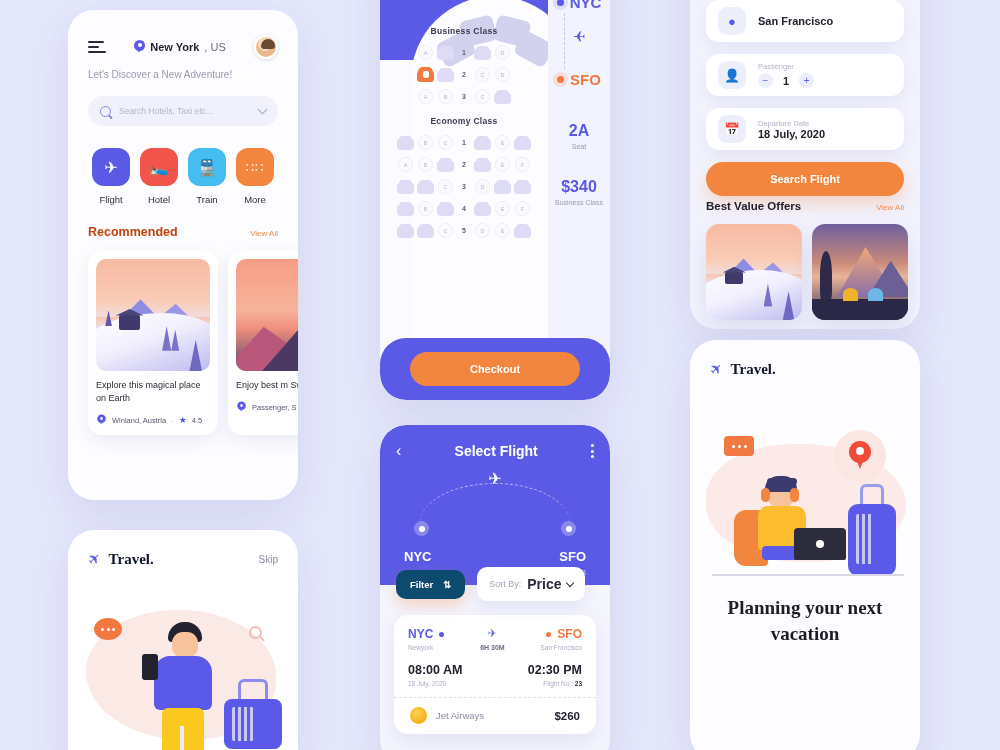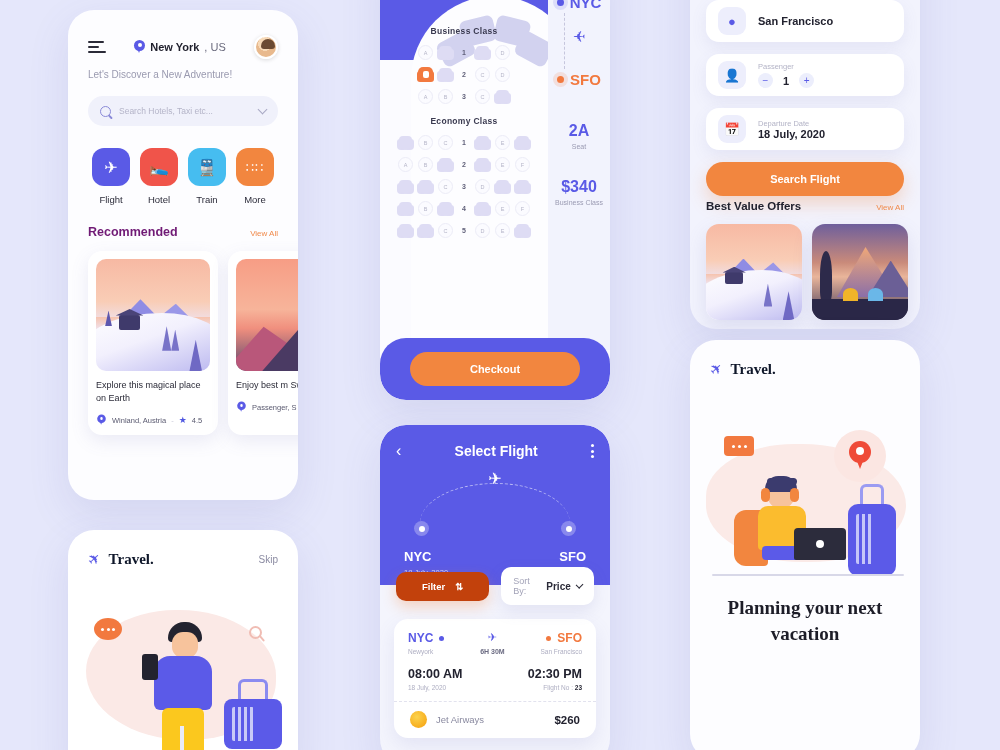--- a/index.html
+++ b/index.html
@@ -54,21 +54,21 @@
   .mag:after{ content:""; position:absolute; right:-3px; bottom:-2px; width:5px; height:1.6px; background:#8a8ad8;
     transform:rotate(45deg); border-radius:2px;}
   .chev { width:7px; height:7px; border-right:1.6px solid #a9a9c4; border-bottom:1.6px solid #a9a9c4;
     transform:rotate(45deg); margin-bottom:3px;}
   .cats { display:flex; justify-content:space-between; margin-top:22px; }
   .cat { width:46px; text-align:center; }
   .cat .sq { width:38px; height:38px; border-radius:12px; margin:0 auto; display:flex; align-items:center;
     justify-content:center; color:#fff; font-size:16px; }
   .cat .lb { font-size:9.5px; color:#2c2c3a; margin-top:8px; font-weight:400; }
   .rec-row { display:flex; align-items:baseline; justify-content:space-between; margin-top:20px; }
-  .rec-row h3 { font-size:12.5px; color:#701a75; font-weight:700; }
+  .rec-row h3 { font-size:12.5px; color:#c2410c; font-weight:700; }
   .viewall { font-size:8px; color:#f08a4b; }
   .cards { display:flex; gap:10px; margin-top:12px; padding-left:20px; }
   .pcard { flex:0 0 130px; background:#fff; border-radius:14px; box-shadow:0 6px 18px rgba(110,110,180,.13);
     padding:8px; }
   .pcard .img { height:112px; border-radius:10px; overflow:hidden; position:relative; }
   .pcard .ttl { font-size:9px; color:#2b2b38; line-height:1.45; margin-top:8px; font-weight:500;}
   .pcard .meta { display:flex; align-items:center; gap:5px; margin-top:8px; font-size:7.5px; color:#5a5a70; }
   .pcard .meta .dot { color:#c8c8d8; }
   .star { color:#4f57e0; font-size:9px; }
 
@@ -186,26 +186,26 @@
     border-top:1.5px dashed rgba(255,255,255,.6); border-radius:50% 50% 0 0 / 100% 100% 0 0; }
   .arc .pl { position:absolute; left:50%; top:0; transform:translateX(-50%); color:#fff; font-size:16px; }
   .arc .node { position:absolute; top:52px; width:15px; height:15px; border-radius:50%;
     background:rgba(255,255,255,.28); display:flex; align-items:center; justify-content:center; }
   .arc .node em { width:6px; height:6px; border-radius:50%; background:#fff; display:block; }
   .arc .node.l { left:18px; } .arc .node.r { right:18px; }
   .ends { display:flex; justify-content:space-between; padding:0 8px; color:#fff; margin-top:2px;}
   .ends .city { font-size:13px; font-weight:700; }
   .ends .sm { font-size:7.5px; color:rgba(255,255,255,.72); margin-top:4px; }
   .fl-controls { display:flex; align-items:center; gap:12px; padding:0 16px; margin-top:-18px; position:relative;}
-  .filterbtn { background:#c2410c; color:#fff; font-size:9.5px; font-weight:700; border-radius:10px;
-    padding:9px 26px; display:flex; align-items:center; gap:10px; border:none;
+  .filterbtn { background:#0c4a6e; color:#fff; font-size:9.5px; font-weight:700; border-radius:10px;
+    padding:9px 14px; display:flex; align-items:center; gap:10px; border:none;
     box-shadow:0 6px 14px rgba(242,134,63,.3); }
   .sortbtn { background:#fff; border-radius:10px; padding:9px 12px; display:flex; align-items:center; gap:6px;
     font-size:9px; color:#a3a3b8; box-shadow:0 6px 16px rgba(110,110,180,.14); }
-  .sortbtn b { color:#2b2b38; font-size:10px; }
+  .sortbtn b { color:#2b2b38; font-size:14px; }
   .fcard { margin:14px 14px 0; background:#fff; border-radius:14px; padding:12px 14px 10px;
     box-shadow:0 8px 20px rgba(110,110,180,.12); }
   .frow { display:flex; align-items:center; justify-content:space-between; }
   .fcity { font-size:12px; font-weight:700; color:#5a5ae6; }
   .fcity.o { color:#f2793f; }
   .fsub { font-size:6.5px; color:#aeaec2; margin-top:3px; }
   .fmid { flex:1; text-align:center; }
   .fmid .dur { font-size:7px; color:#6b6b82; font-weight:700; margin-top:4px; }
   .ftime { font-size:12.5px; font-weight:700; color:#22222f; }
   .fdash { border-top:1.2px dashed #e2e2ee; margin:10px -14px 0; }

